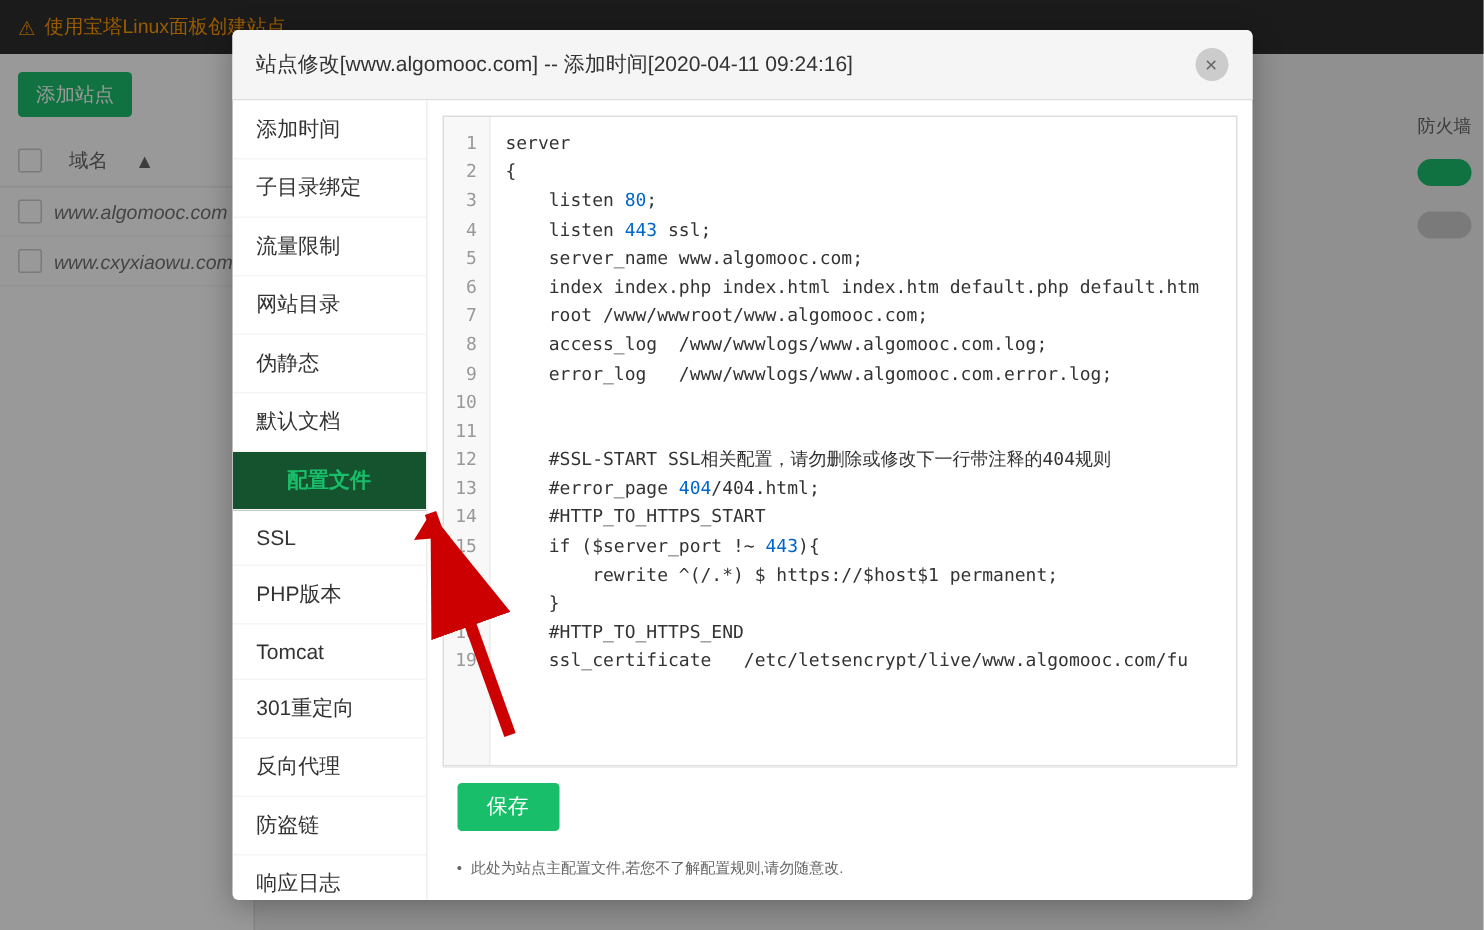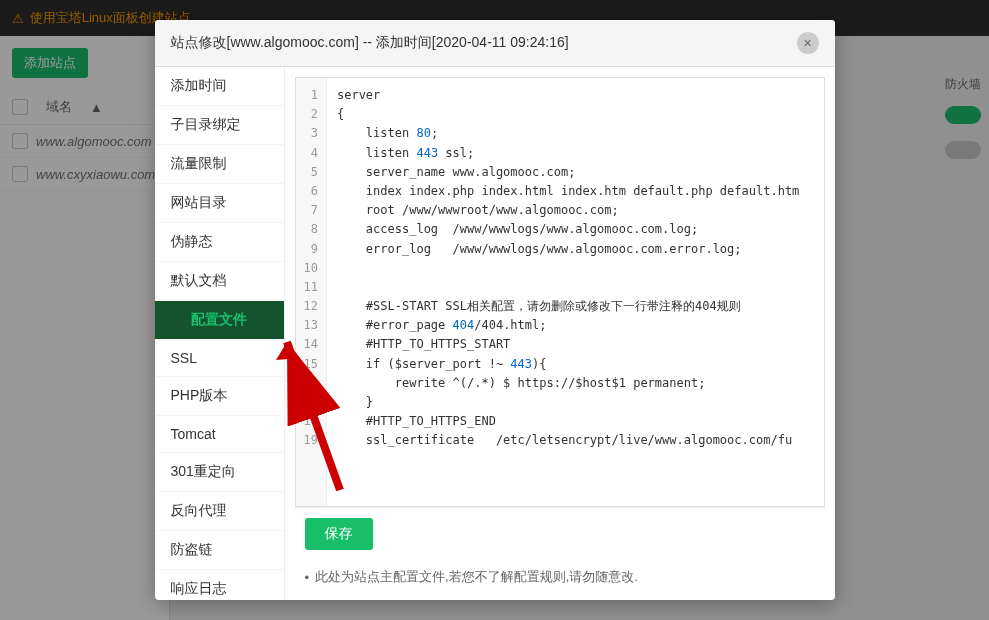--- a/index.html
+++ b/index.html
@@ -246,21 +246,21 @@
       color: #fff;
       border: none;
       padding: 7px 20px;
       border-radius: 3px;
       cursor: pointer;
       font-size: 14px;
     }
 
     .footer-note {
       padding: 8px 10px 4px;
-      font-size: 13px;
+      font-size: 10px;
       color: #666;
       display: flex;
       align-items: center;
       gap: 6px;
     }
 
     .footer-note::before {
       content: "•";
       color: #666;
     }

